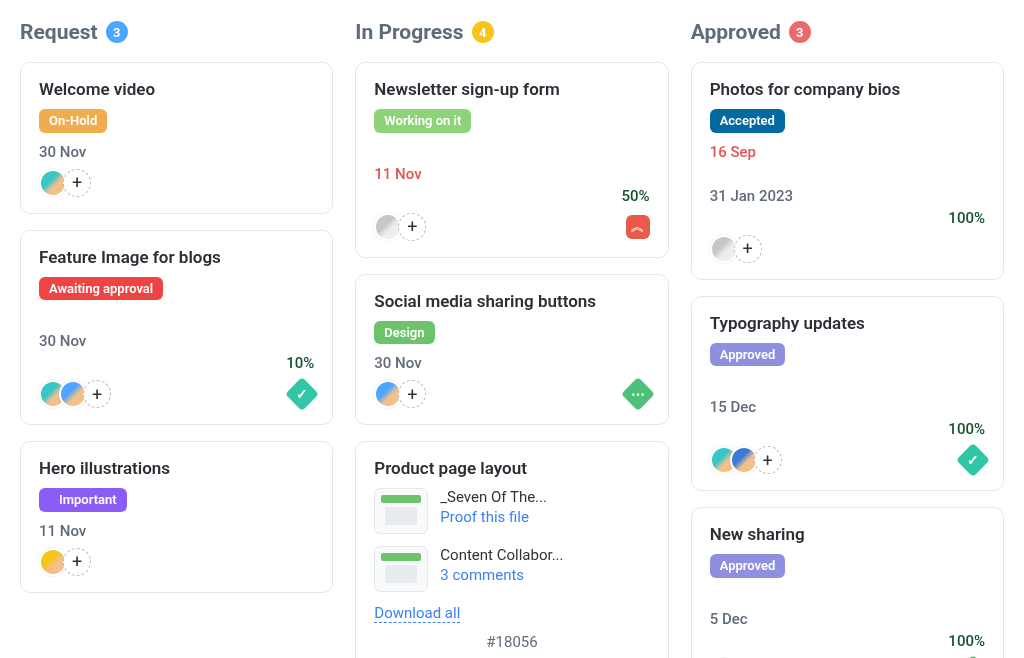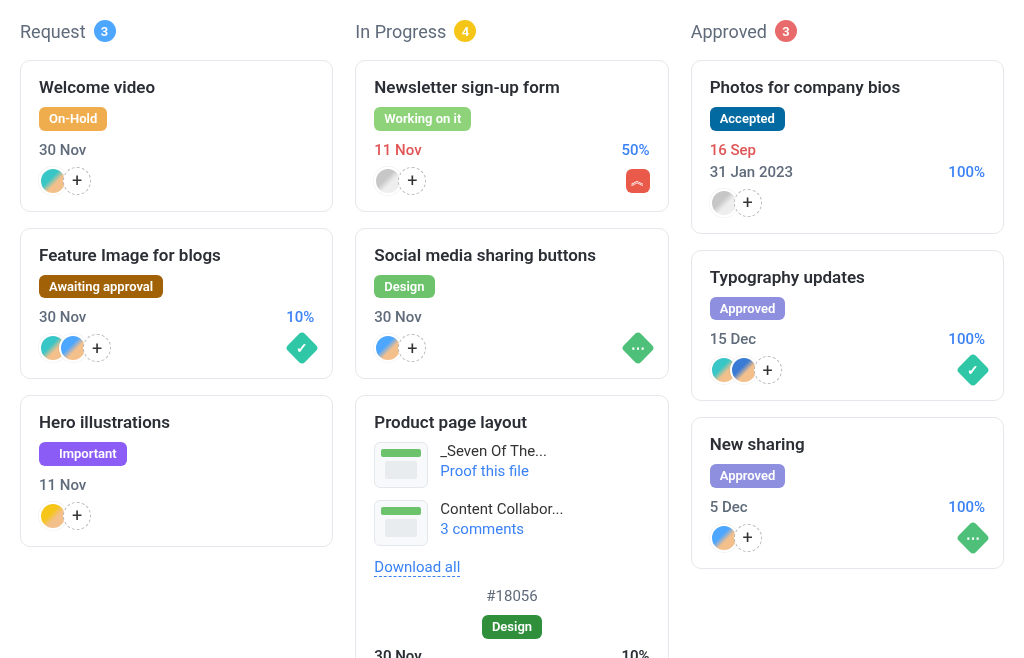--- a/index.html
+++ b/index.html
@@ -19,22 +19,22 @@
     flex: 1;
     min-width: 0;
   }
   .col-header {
     display: flex;
     align-items: center;
     gap: 8px;
     margin-bottom: 18px;
   }
   .col-title {
-    font-size: 18px;
-    font-weight: 400;
+    font-size: 21px;
+    font-weight: 700;
     color: #5f6b7a;
   }
   .col-count {
     display: inline-flex;
     align-items: center;
     justify-content: center;
     min-width: 22px;
     height: 22px;
     border-radius: 11px;
     color: #fff;
@@ -63,38 +63,38 @@
     display: inline-block;
     border-radius: 6px;
     padding: 4px 10px;
     font-size: 13px;
     font-weight: 600;
     color: #fff;
     margin-bottom: 10px;
     line-height: 1.2;
   }
   .tag-onhold    { background: #f0ad4e; }
-  .tag-awaiting  { background: #a16207; }
+  .tag-awaiting  { background: #ef4444; }
   .tag-important { background: #8b5cf6; padding-left: 20px; }
   .tag-working   { background: #8ed37a; }
   .tag-design    { background: #6cc36c; }
   .tag-designdark{ background: #2f8f3a; }
   .tag-accepted  { background: #0369a1; }
   .tag-approved  { background: #8f8fe0; }
 
   .date-row {
     display: flex;
     justify-content: space-between;
     align-items: center;
     font-size: 15px;
     margin-bottom: 4px;
   }
   .date-due  { color: #e05555; font-weight: 500; }
   .date-norm { color: #5f6b7a; font-weight: 500; }
-  .percent   { color: #3b82f6; font-weight: 500; }
+  .percent   { color: #14532d; font-weight: 500; margin-top: 44px; }
 
   .avatar-row {
     display: flex;
     align-items: center;
     justify-content: space-between;
     margin-top: 8px;
   }
   .avatars {
     display: flex;
     align-items: center;

